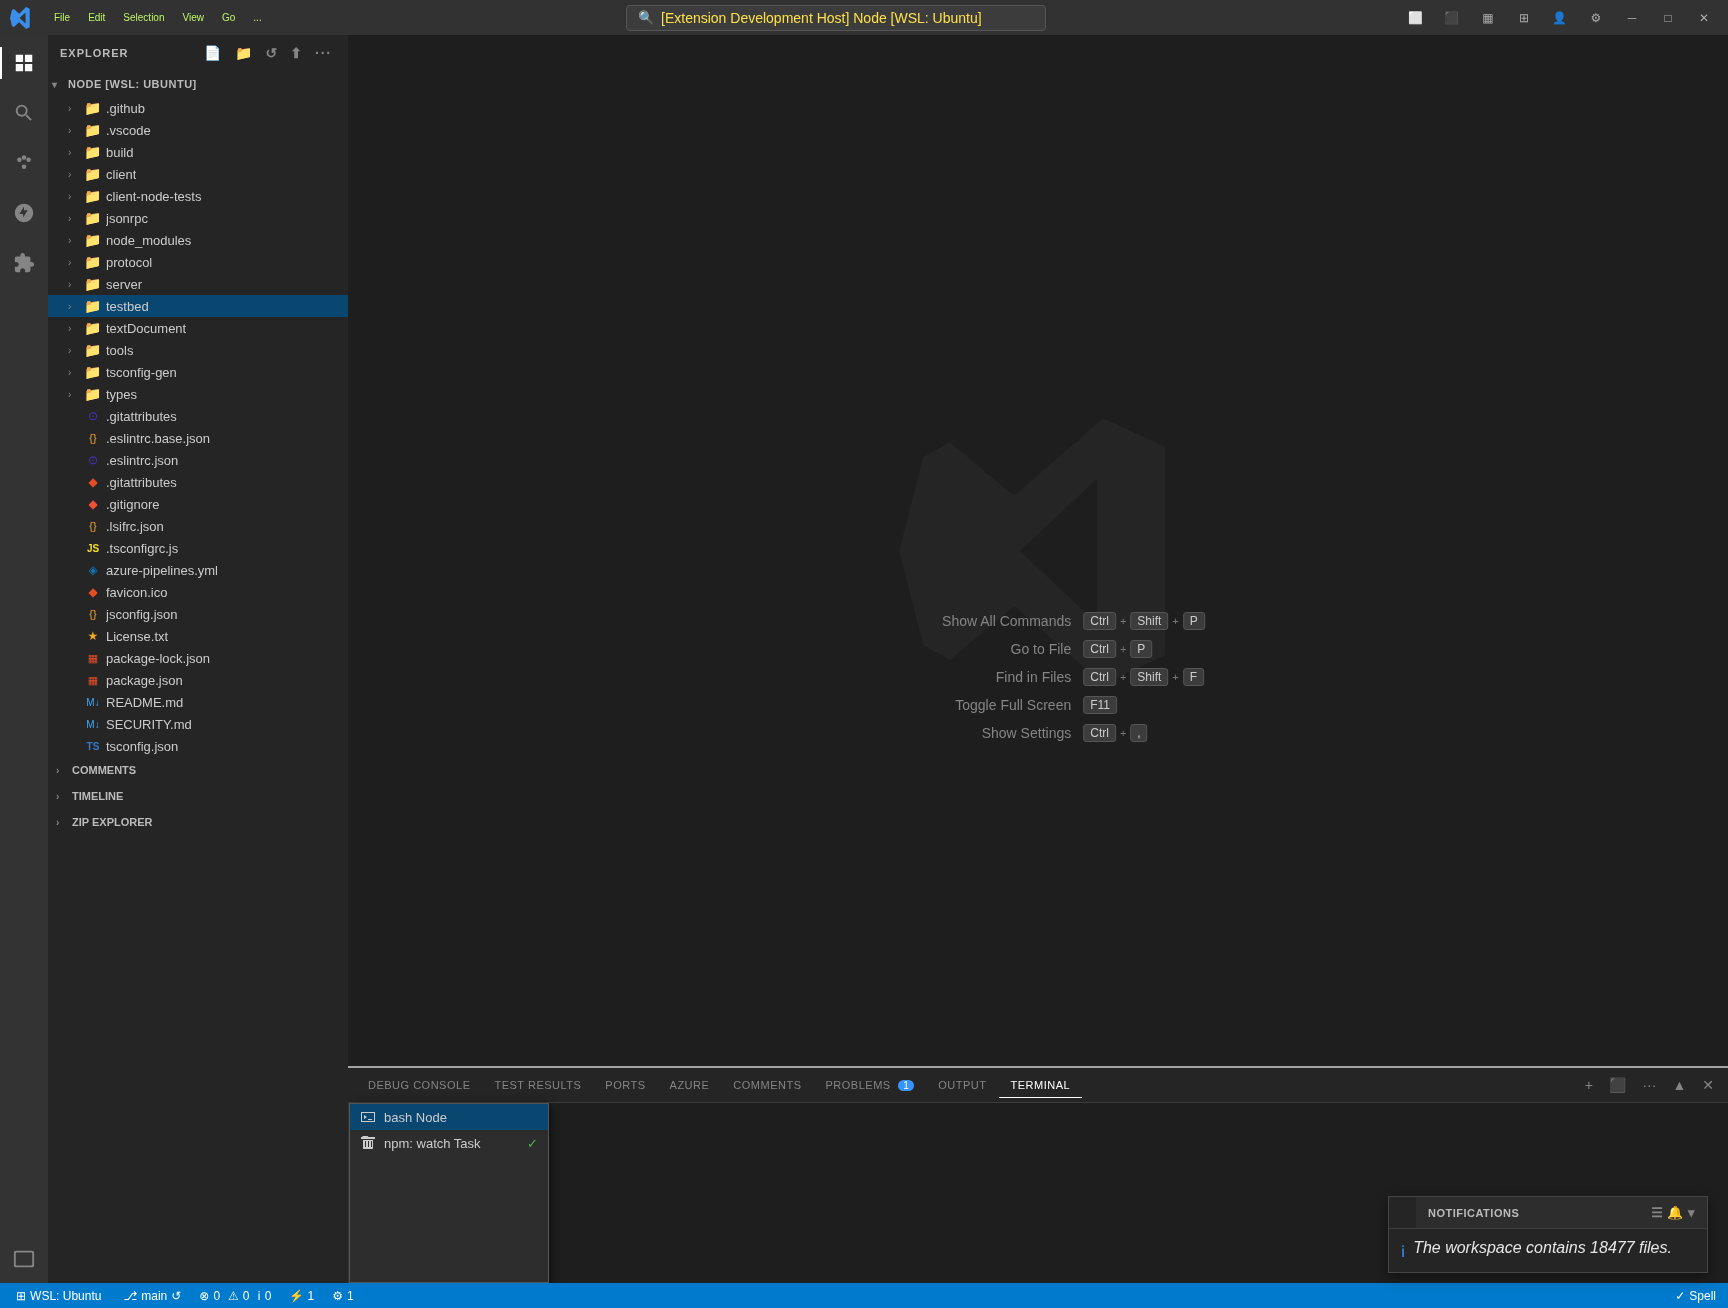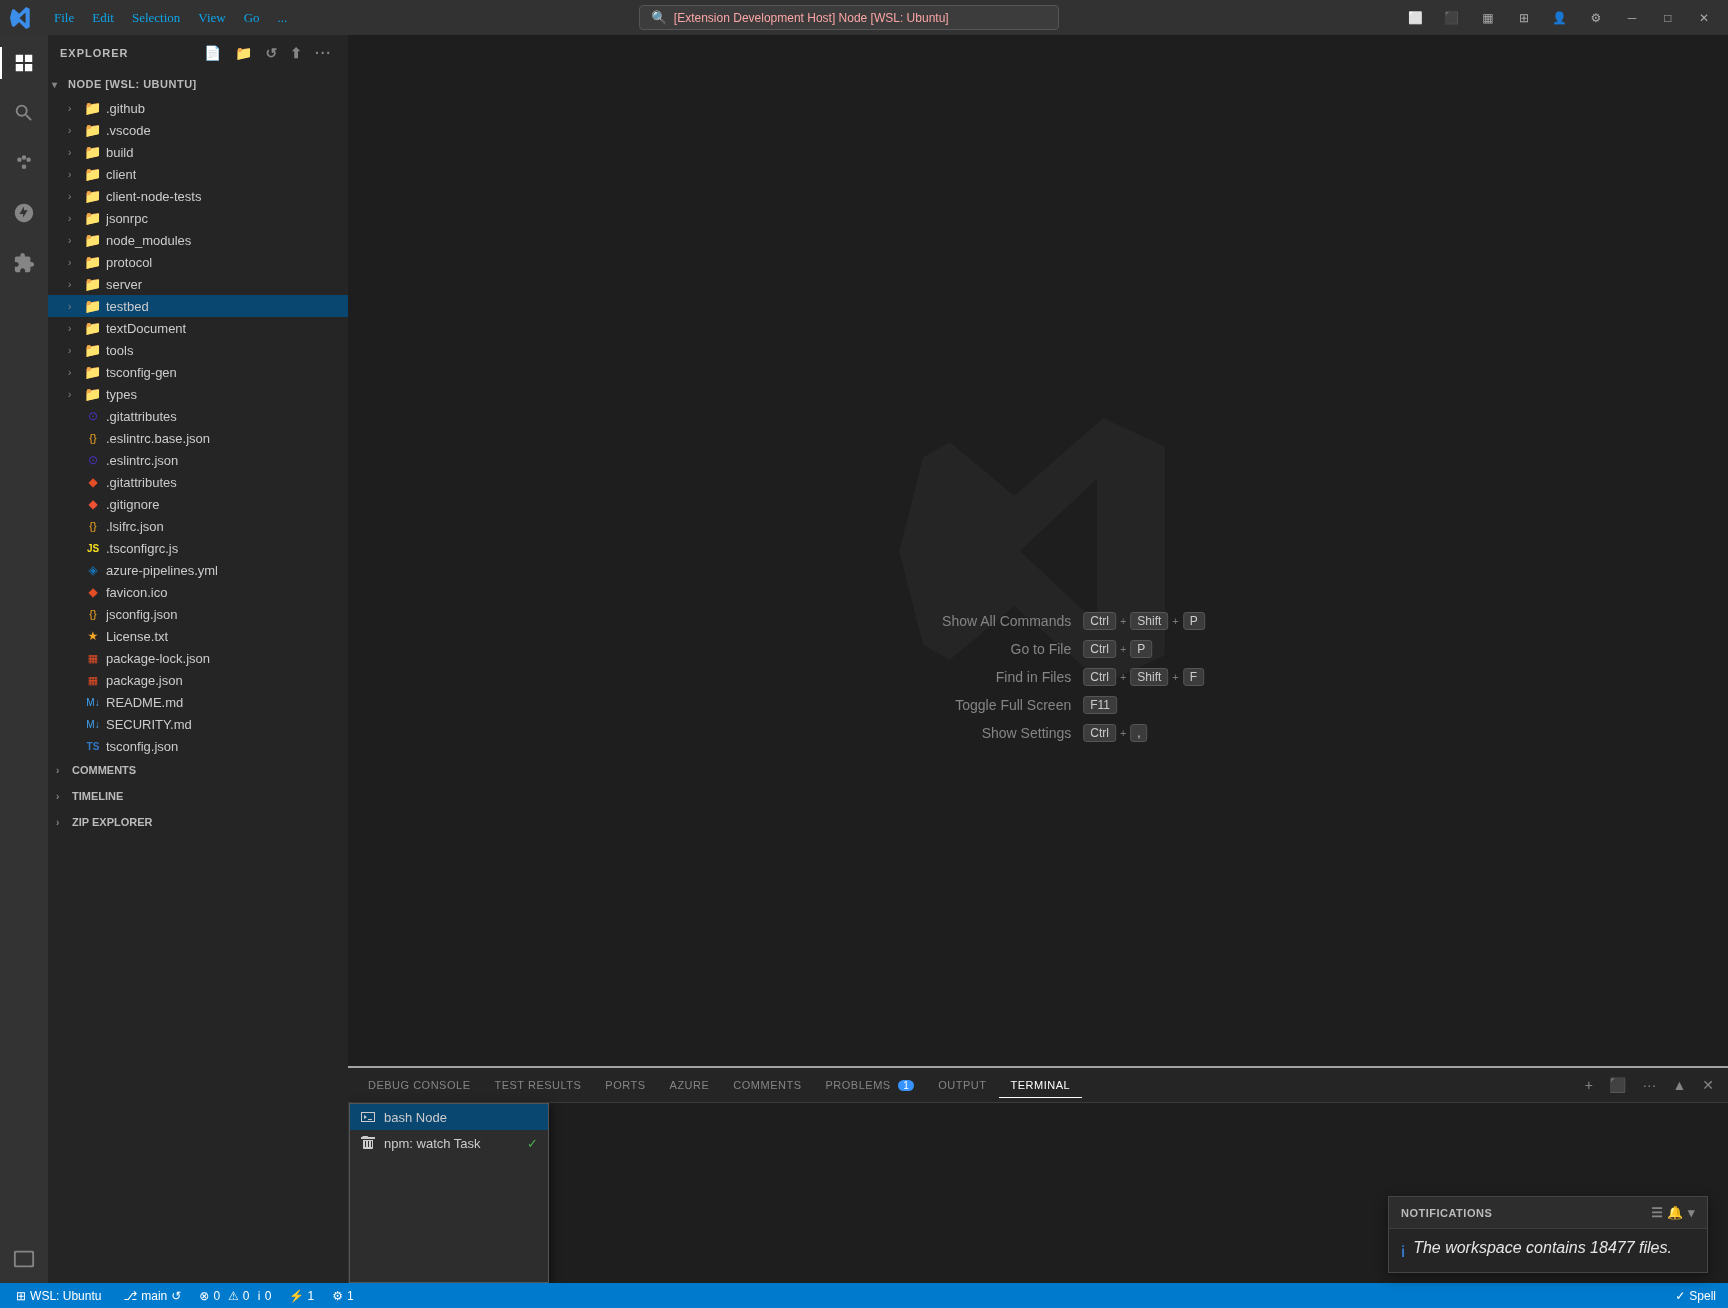--- a/index.html
+++ b/index.html
@@ -2,21 +2,21 @@
 <html><head>
   <meta charset="utf-8">
   <style>
     * { box-sizing: border-box; margin: 0; padding: 0; }
     body { font-family: -apple-system, BlinkMacSystemFont, 'Segoe UI', sans-serif; background: #1e1e1e; color: #cccccc; font-size: 13px; overflow: hidden; }
 
     
     .titlebar { height: 35px; background: #323233; display: flex; align-items: center; justify-content: space-between; padding: 0 10px; user-select: none; }
     .titlebar-left { display: flex; align-items: center; gap: 14px; }
     .titlebar-menu { display: flex; align-items: center; gap: 2px; }
-    .titlebar-menu-item { padding: 3px 8px; font-size: 13px; color: #0ea5e9; cursor: pointer; border-radius: 4px; font-family: Liberation Serif, serif; }
+    .titlebar-menu-item { padding: 3px 8px; font-size: 10px; color: #bef264; cursor: pointer; border-radius: 4px; }
     .titlebar-center { display: flex; align-items: center; }
     .search-bar { background: #3c3c3c; border: 1px solid #555; border-radius: 4px; padding: 4px 12px; width: 420px; display: flex; align-items: center; gap: 6px; font-size: 13px; color: #aaa; }
     .titlebar-right { display: flex; align-items: center; gap: 8px; }
     .win-btn { width: 28px; height: 28px; display: flex; align-items: center; justify-content: center; cursor: pointer; font-size: 12px; color: #aaa; }
 
     
     .app-layout { display: flex; height: calc(100vh - 35px - 25px); }
 
     
     .activity-bar { width: 48px; background: #333333; display: flex; flex-direction: column; align-items: center; padding-top: 4px; gap: 2px; }
@@ -68,21 +68,21 @@
     .term-user { color: #4caf50; font-weight: bold; }
 
     
     .terminal-dropdown { width: 200px; background: #2d2d2d; border: 1px solid #555; box-shadow: 2px 2px 8px rgba(0,0,0,0.5); }
     .terminal-dd-item { display: flex; align-items: center; padding: 5px 10px; cursor: pointer; gap: 8px; font-size: 13px; }
     .terminal-dd-item.active { background: #094771; }
     .terminal-dd-check { margin-left: auto; color: #4caf50; }
 
     
     .notification-panel { position: absolute; bottom: 35px; right: 20px; width: 320px; background: #252526; border: 1px solid #454545; box-shadow: 0 4px 12px rgba(0,0,0,0.4); }
-    .notification-header { display: flex; align-items: center; justify-content: space-between; padding: 8px 12px; font-size: 11px; font-weight: 600; letter-spacing: 0.5px; color: #bbb; background: #2d2d2d; }
+    .notification-header { display: flex; align-items: center; justify-content: space-between; padding: 8px 12px; font-size: 11px; font-weight: 600; letter-spacing: 0.5px; color: #bbb; background: #2d2d2d; margin-left: 27px; }
     .notification-header-actions { display: flex; gap: 4px; }
     .notif-action { color: #858585; cursor: pointer; font-size: 13px; }
     .notification-item { display: flex; align-items: flex-start; gap: 8px; padding: 10px 12px; border-top: 1px solid #3c3c3c; }
     .notif-icon { font-size: 16px; color: #3794ff; flex-shrink: 0; margin-top: 1px; }
     .notif-text { font-size: 16px; color: #e5e5e5; font-style: italic; }
 
     
     .statusbar { height: 25px; background: #007acc; display: flex; align-items: center; padding: 0 8px; gap: 10px; font-size: 12px; color: #ffffff; }
     .statusbar-item { display: flex; align-items: center; gap: 4px; cursor: pointer; padding: 0 4px; height: 100%; }
     .statusbar-right { margin-left: auto; display: flex; align-items: center; gap: 2px; }
@@ -112,21 +112,21 @@
       <div class="titlebar-menu-item">Edit</div>
       <div class="titlebar-menu-item">Selection</div>
       <div class="titlebar-menu-item">View</div>
       <div class="titlebar-menu-item">Go</div>
       <div class="titlebar-menu-item">...</div>
     </div>
   </div>
   <div class="titlebar-center">
     <div class="search-bar">
       <span>🔍</span>
-      <span style="font-size:12px;color:#fca5a5;">[Extension Development Host] Node [WSL: Ubuntu]</span>
+      <span style="font-size:14px;color:#fde047;">[Extension Development Host] Node [WSL: Ubuntu]</span>
     </div>
   </div>
   <div class="titlebar-right">
     <div class="win-btn">⬜</div>
     <div class="win-btn">⬛</div>
     <div class="win-btn">▦</div>
     <div class="win-btn">⊞</div>
     <div class="win-btn">👤</div>
     <div class="win-btn">⚙</div>
     <div class="win-btn">─</div>

